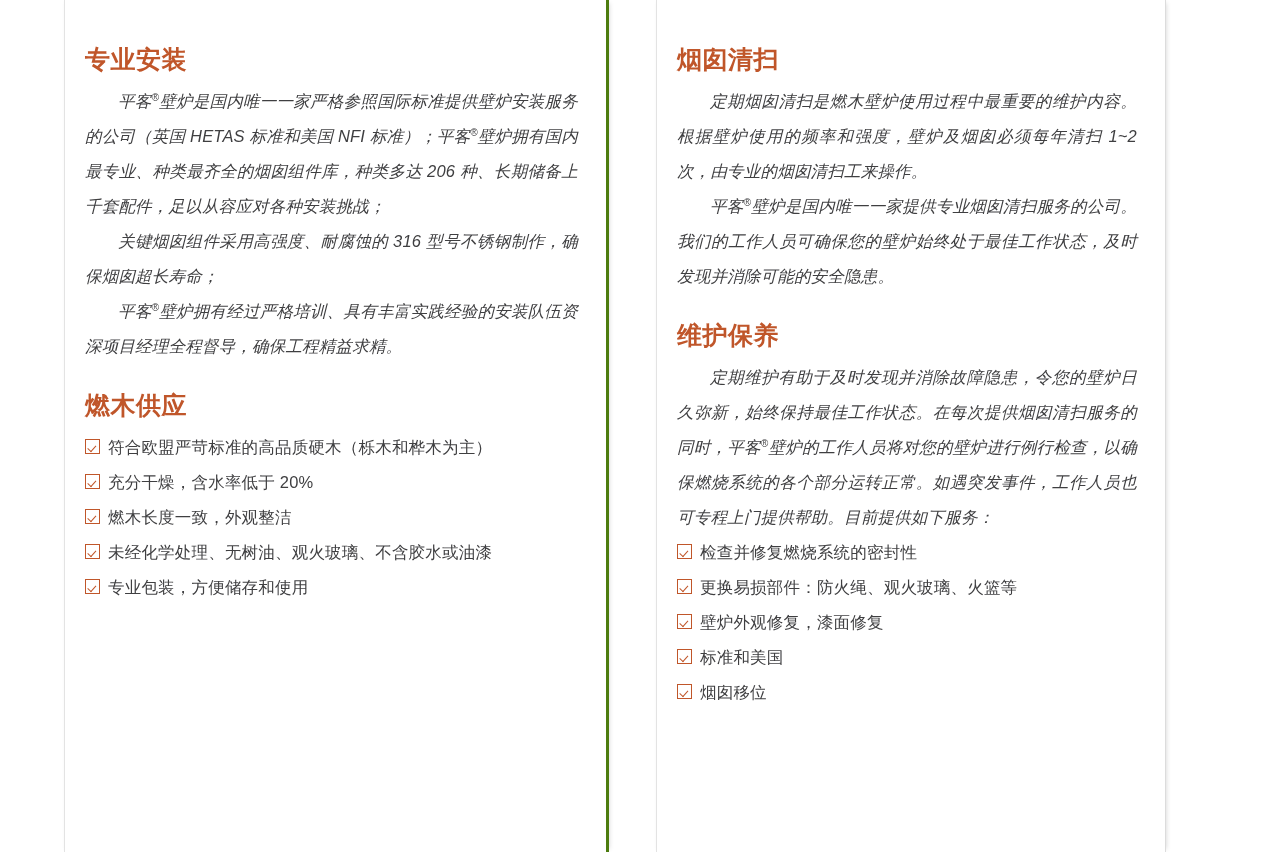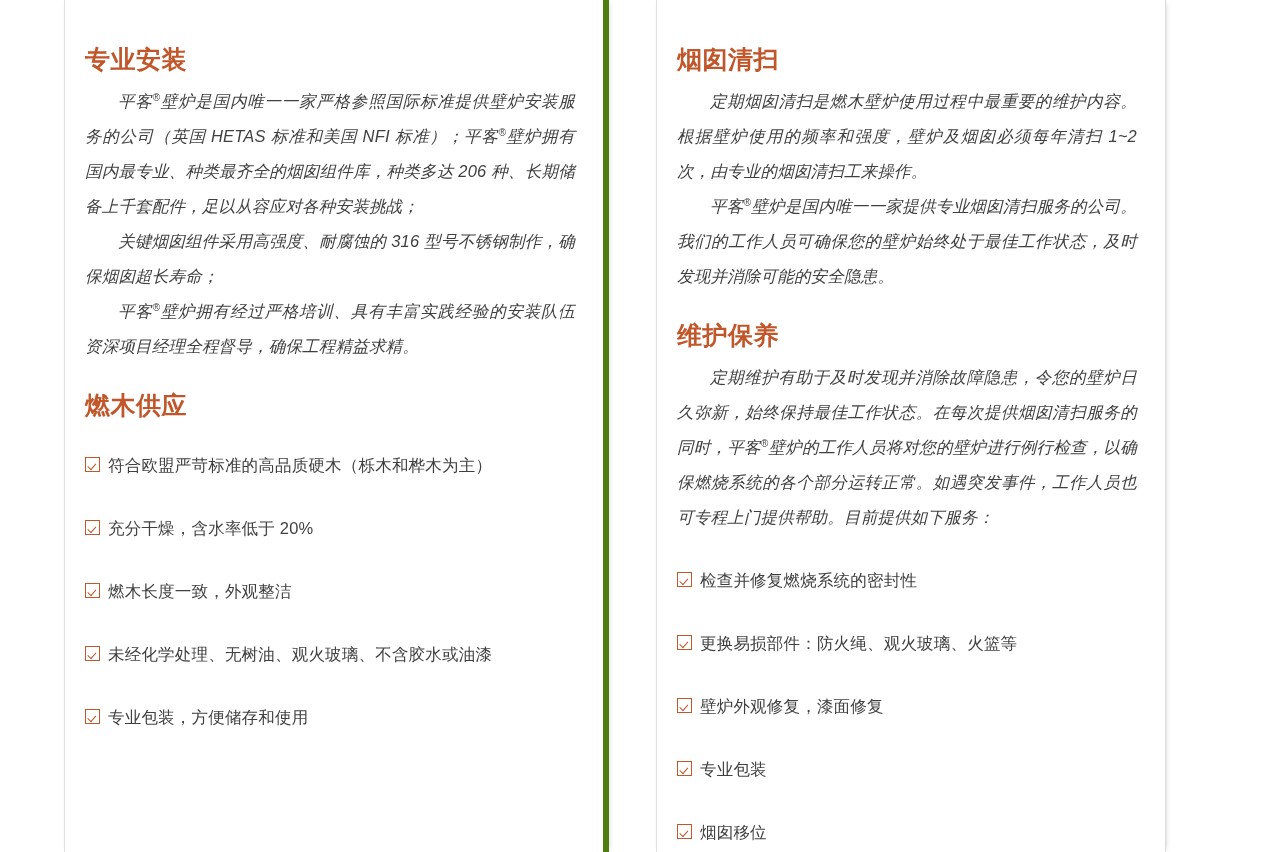--- a/index.html
+++ b/index.html
@@ -21,21 +21,21 @@
     position: absolute;
     top: 0;
     background: #ffffff;
     box-sizing: border-box;
   }
   .col-left {
     left: 64px;
     width: 545px;
     height: 852px;
     border-left: 1px solid #e3e3e3;
-    border-right: 6px solid #4d7c0f;
+    border-right: 3px solid #4d7c0f;
     box-shadow: 3px 0 5px -3px rgba(0,0,0,0.18), -1px 0 3px -2px rgba(0,0,0,0.08);
   }
   .col-right {
     left: 656px;
     width: 510px;
     height: 852px;
     border-left: 1px solid #e3e3e3;
     border-right: 1px solid #dcdcdc;
     box-shadow: 3px 0 5px -3px rgba(0,0,0,0.18), -1px 0 3px -2px rgba(0,0,0,0.08);
   }
@@ -73,21 +73,20 @@
     margin: 0;
     padding: 0;
   }
   ul.check-list li {
     font-size: 16.5px;
     line-height: 2.12;
     color: #3f3f41;
     display: flex;
     align-items: baseline;
     letter-spacing: 0.2px;
-    margin-top: 28px;
   }
   .check-box {
     display: inline-block;
     width: 13px;
     height: 13px;
     border: 1px solid #c0562a;
     position: relative;
     margin-right: 8px;
     flex: 0 0 auto;
     transform: translateY(1px);
@@ -162,21 +161,21 @@
             <li>
               <span class="check-box"></span>
               <span class="list-text">更换易损部件：防火绳、观火玻璃、火篮等</span>
             </li>
             <li>
               <span class="check-box"></span>
               <span class="list-text">壁炉外观修复，漆面修复</span>
             </li>
             <li>
               <span class="check-box"></span>
-              <span class="list-text">专业包装</span>
+              <span class="list-text">标准和美国</span>
             </li>
             <li>
               <span class="check-box"></span>
               <span class="list-text">烟囱移位</span>
             </li>
           </ul>
         </div>
       </div>
   </div>
 </div>

